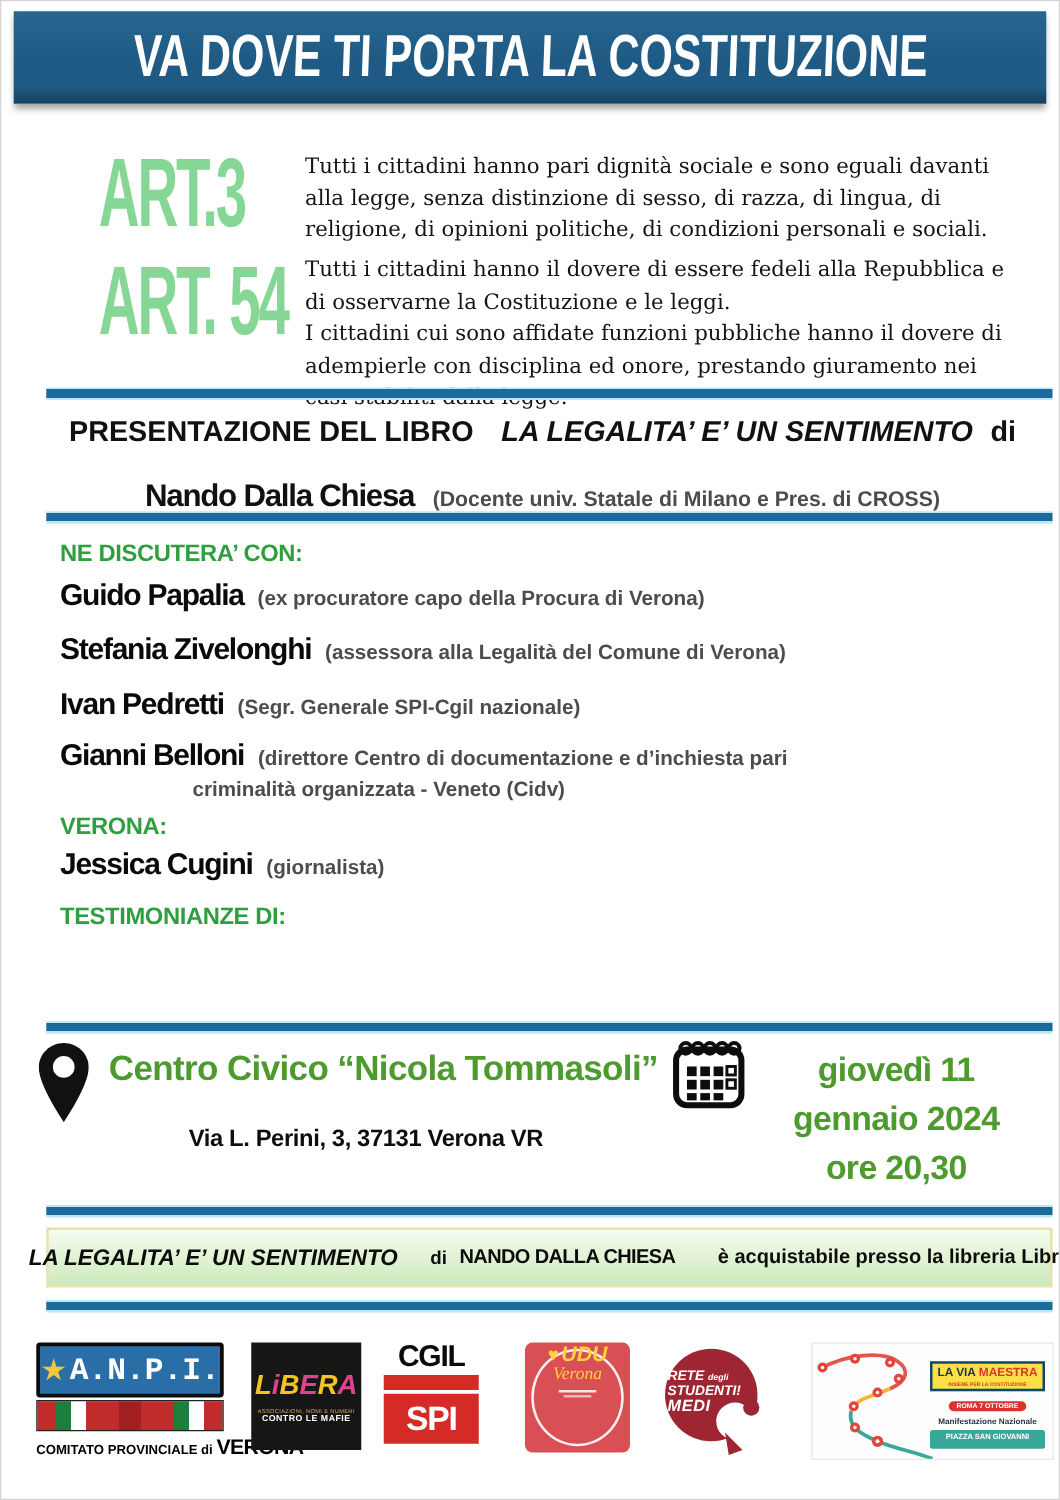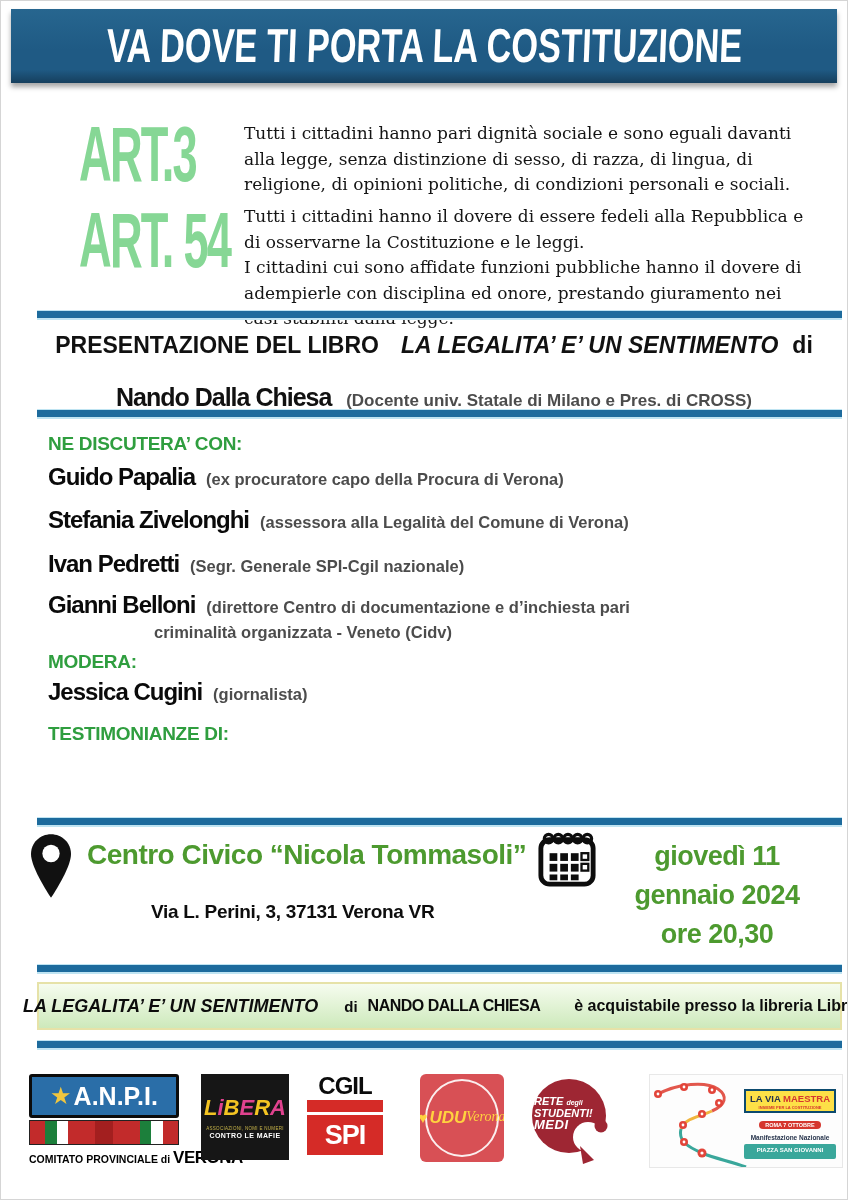--- a/index.html
+++ b/index.html
@@ -57,21 +57,21 @@
   .greenbox .gb-author{font-weight:800;font-size:16px;letter-spacing:-.5px;}
   .greenbox .gb-avail{font-weight:700;font-size:16px;margin-left:34px;}
 
   
   .logo{position:absolute;top:1073px;}
   
   .anpi{left:28px;width:150px;}
   .anpi-plaque{height:44px;background:var(--anpi-blue);border:3px solid #0c0c0c;border-radius:3px;
     display:flex;align-items:center;justify-content:center;box-sizing:border-box;}
   .anpi-star{color:#f0c63f;font-size:24px;margin-right:2px;}
-  .anpi-name{color:#fff;font-family:Liberation Sans, sans-serif;font-size:25px;font-weight:700;letter-spacing:0;}
+  .anpi-name{color:#fff;font-family:Liberation Mono, monospace;font-size:25px;font-weight:700;letter-spacing:0;}
   .anpi-ribbon{height:25px;margin-top:2px;border:1px solid #222;box-sizing:border-box;
     background:linear-gradient(90deg,#c22b2b 0 10%,#1c7f3b 10% 18%,#ffffff 18% 26%,#c22b2b 26% 44%,#a31f1f 44% 56%,#c22b2b 56% 74%,#1c7f3b 74% 82%,#ffffff 82% 90%,#c22b2b 90% 100%);}
   .anpi-caption{margin-top:3px;text-align:center;font-weight:800;color:#000;font-size:10.5px;white-space:nowrap;}
   .anpi-caption .big{font-size:17px;letter-spacing:-.5px;}
   
   .libera{left:200px;width:88px;height:86px;background:#161616;display:flex;flex-direction:column;
     align-items:center;justify-content:center;}
   .libera-word{font-size:22px;font-weight:800;font-style:italic;letter-spacing:0;}
   .libera-word span:nth-child(odd){color:#f4c422;}
   .libera-word span:nth-child(even){color:#e0428f;}
@@ -79,21 +79,21 @@
   .libera-sub2{color:#ffffff;font-size:7px;font-weight:700;margin-top:1px;letter-spacing:.4px;}
   
   .cgil{left:306px;width:76px;text-align:center;}
   .cgil-top{font-size:24px;font-weight:900;color:#0b0b0b;letter-spacing:-1px;line-height:24px;}
   .cgil-bar{height:12px;background:var(--logo-red);margin-top:2px;}
   .cgil-spi{height:40px;background:var(--logo-red);margin-top:3px;display:flex;align-items:center;justify-content:center;
     color:#fff;font-size:27px;font-weight:900;letter-spacing:-1px;}
   
   .udu{left:419px;width:84px;height:88px;background:var(--udu-red);border-radius:6px;overflow:hidden;}
   .udu-ring{position:absolute;inset:5px;border:2px solid rgba(255,255,255,.9);border-radius:50%;}
-  .udu-inner{position:absolute;inset:0;display:flex;flex-direction:row;align-items:center;justify-content:center;}
+  .udu-inner{position:absolute;inset:0;display:flex;flex-direction:column;align-items:center;}
   .udu-line1{color:#ffd23f;font-weight:900;font-size:17px;font-style:italic;white-space:nowrap;}
   .udu-heart{font-size:15px;margin-right:2px;}
   .udu-city{color:#ffd23f;font-family:"Liberation Serif",serif;font-style:italic;font-size:14px;margin-top:-2px;}
   .udu-bar{width:30px;height:2px;background:rgba(255,255,255,.85);margin-top:4px;}
   .udu-bar2{width:22px;height:2px;background:rgba(255,255,255,.6);margin-top:2px;}
   
   .rete{left:527px;width:90px;height:92px;}
   .rete-text{position:absolute;left:6px;top:22px;color:#fff;font-weight:800;font-style:italic;
     font-size:11px;line-height:11px;white-space:nowrap;}
   .rete-text .small{font-size:7px;}
@@ -151,21 +151,21 @@
     <span class="pname">Stefania Zivelonghi</span><span class="prole">(assessora alla Legalità del Comune di Verona)</span>
   </div>
   <div class="row" style="top:549px;">
     <span class="pname">Ivan Pedretti</span><span class="prole">(Segr. Generale SPI-Cgil nazionale)</span>
   </div>
   <div class="row" style="top:590px;">
     <span class="pname">Gianni Belloni</span><span class="prole">(direttore Centro di documentazione e d’inchiesta pari</span>
   </div>
   <div class="prole2" style="top:622px;">criminalità organizzata - Veneto (Cidv)</div>
 
-  <div class="row ghead" style="top:650px;">MODERA:</div>
+  <div class="row ghead" style="top:650px;">VERONA:</div>
   <div class="row" style="top:677px;">
     <span class="pname">Jessica Cugini</span><span class="prole">(giornalista)</span>
   </div>
 
   <div class="row ghead" style="top:722px;">TESTIMONIANZE DI:</div>
 
   <div class="hbar" style="top:816px;"></div>
 
   <div class="pin">
     <svg width="40" height="66" viewBox="0 0 24 38">

